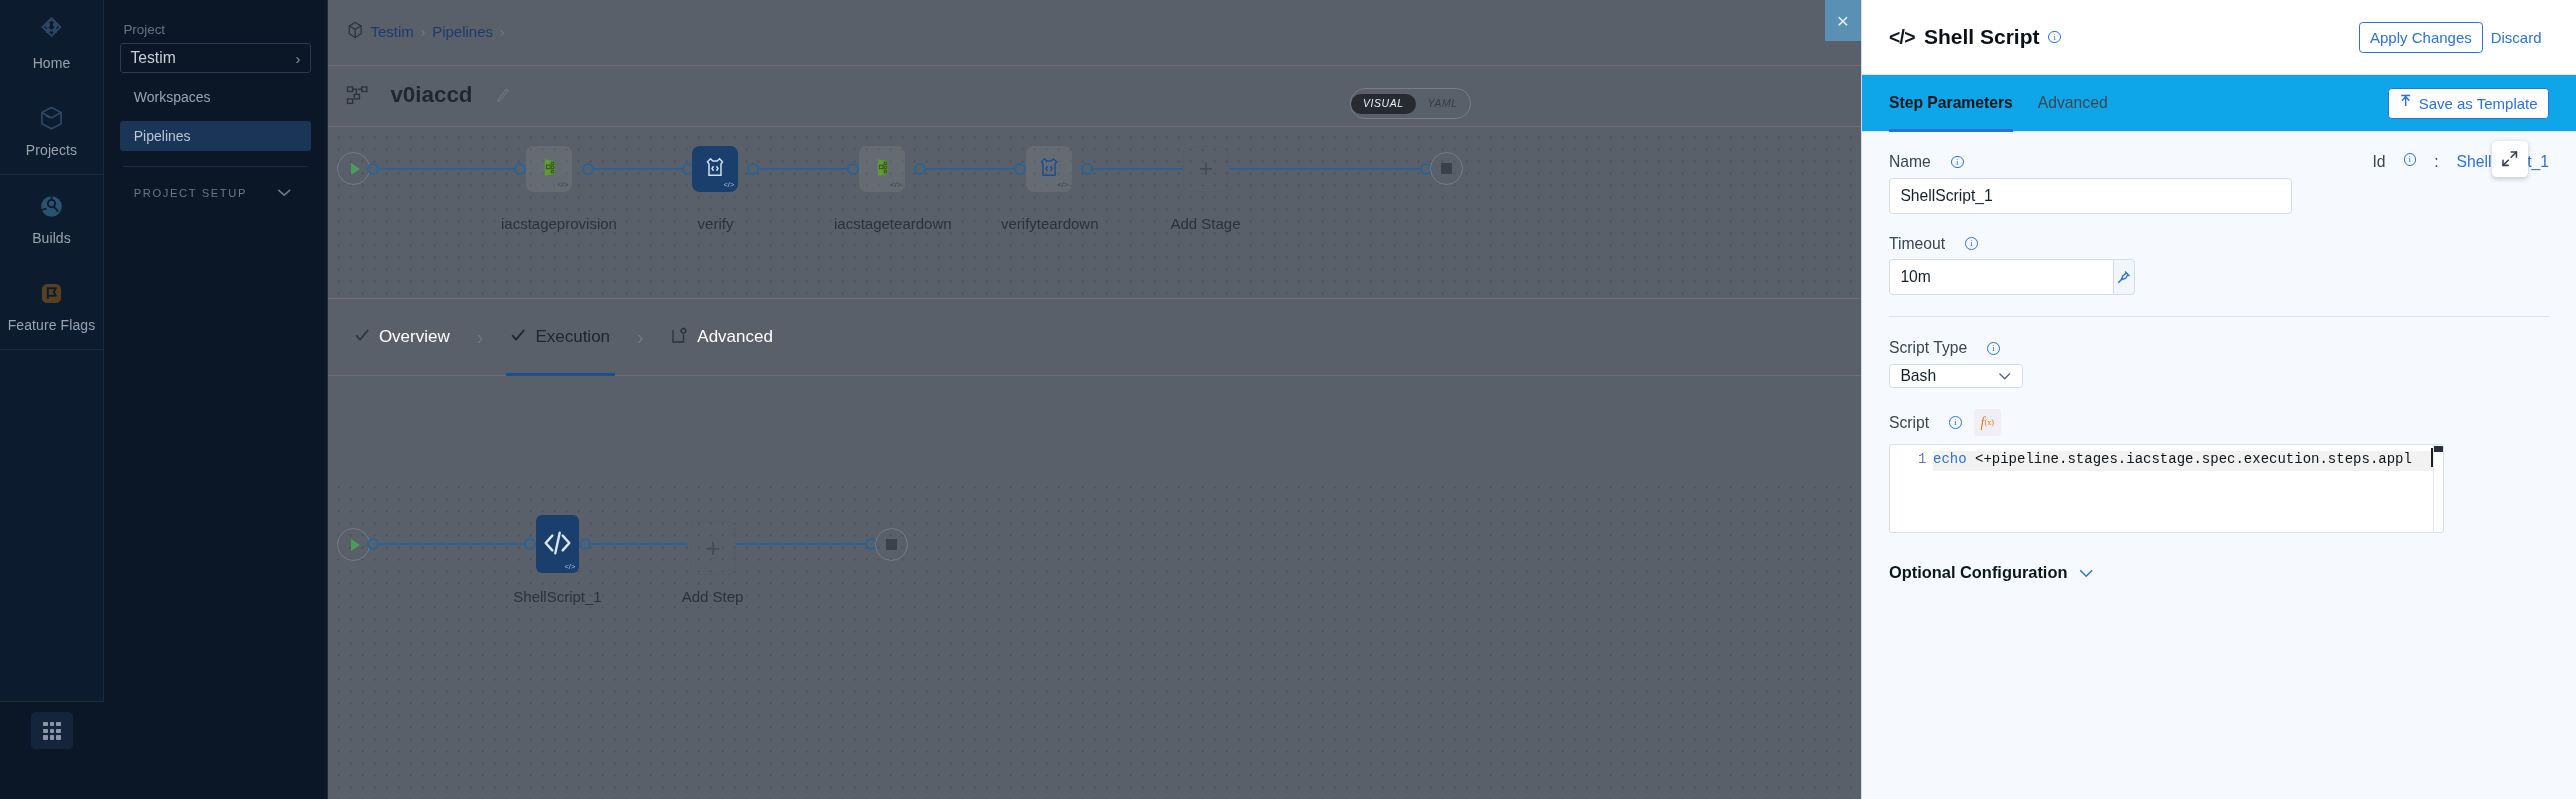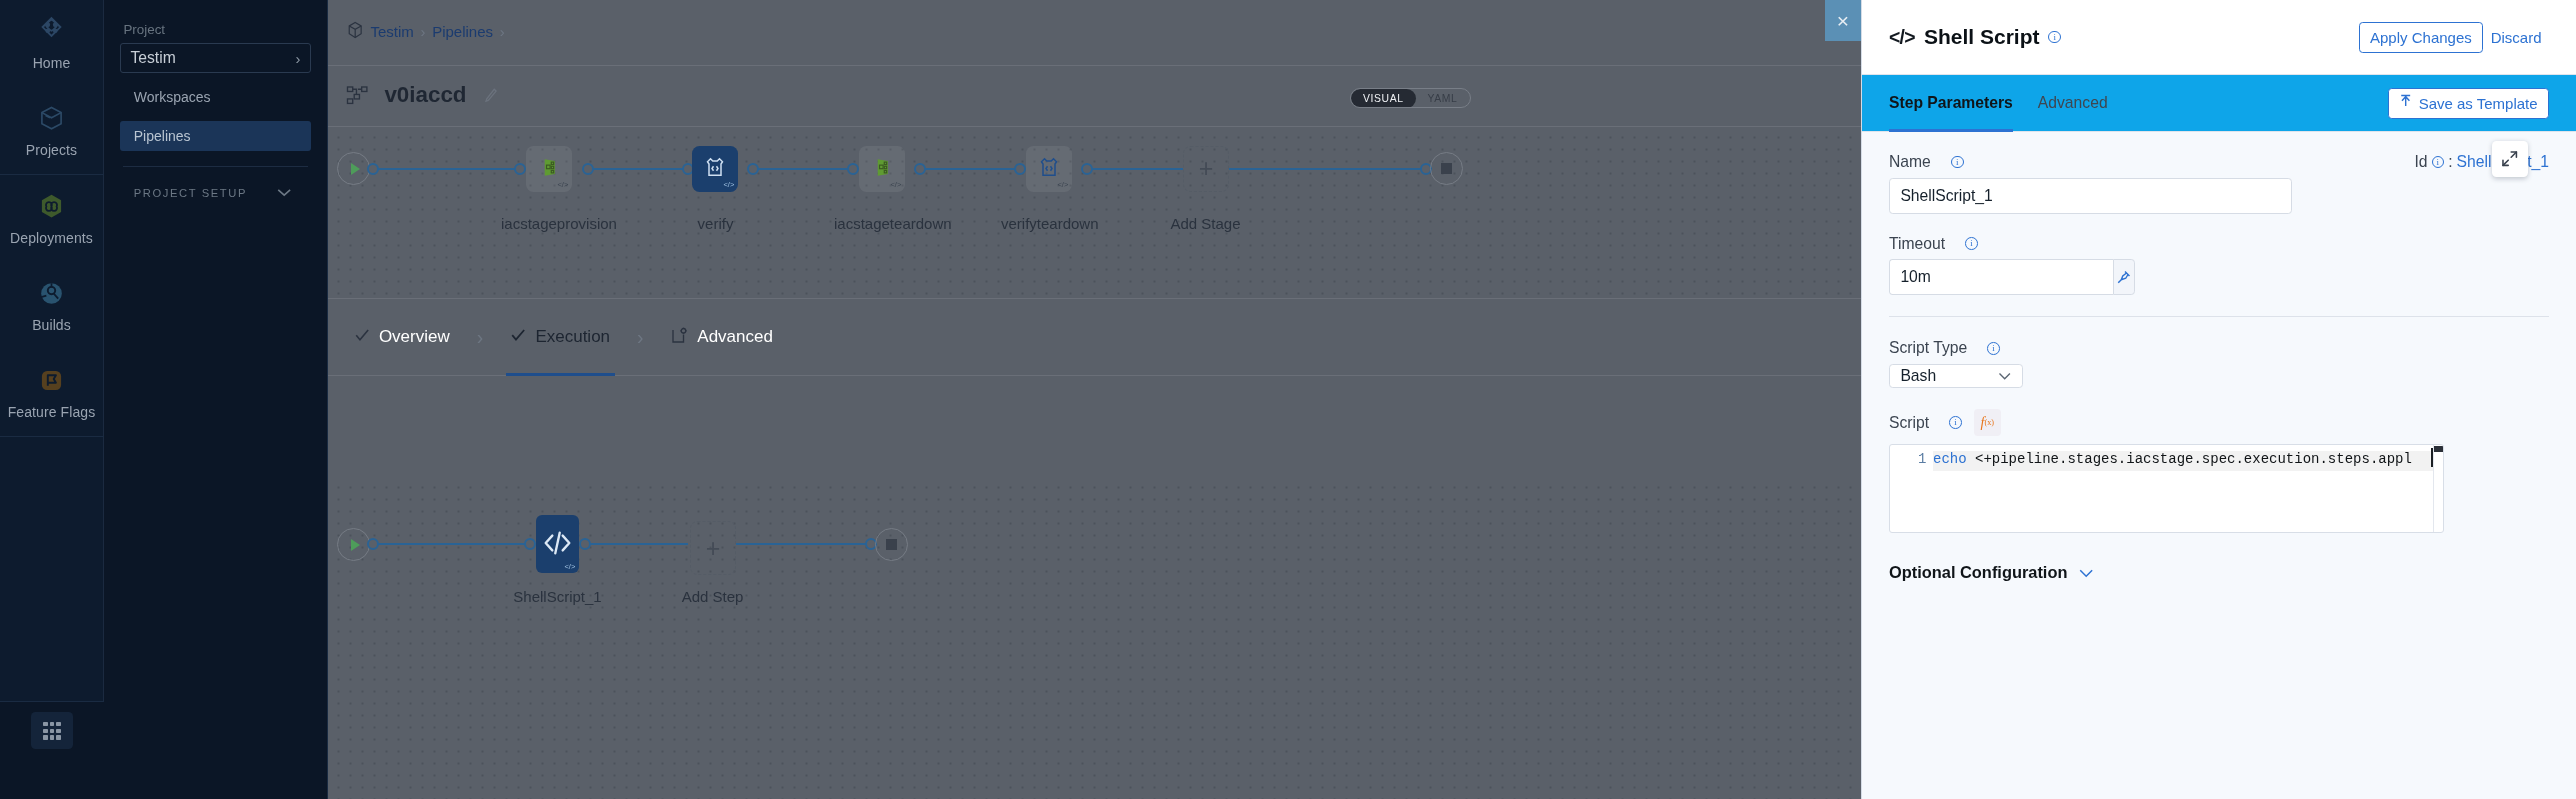--- a/index.html
+++ b/index.html
@@ -90,29 +90,30 @@
   }
   #close-panel-btn {
     position:absolute; right: 715px; top: 0; width: 36px; height: 41px;
     background:#5b90b5; color:#e8eef3; display:flex; align-items:center; justify-content:center;
     font-size: 21px; cursor:pointer; font-weight: 300;
   }
   #studio-subbar {
     position:relative; height: 61px; border-bottom: 0.7px solid #6a6f78;
   }
   #pipeline-title {
-    position:absolute; left:18px; top: 16.4px; display:flex; align-items:center; gap:16px;
+    position:absolute; left:18px; top: 16.4px; display:flex; align-items:center; gap:22px;
   }
   #pipeline-title .pname { font-size: 22.4px; font-weight: bold; color:#1f2733; }
   #pipeline-title .pipeico svg { display:block; }
   #pipeline-title .pencil svg { display:block; }
   #view-toggle {
     position:absolute; left: 1022px; top: 22.4px;
-    display:flex; align-items:center; border:0.7px solid #787e87; border-radius: 15px; height: 20px;
+    display:flex; align-items:center; border:0.7px solid #787e87; border-radius: 15px; height: 31px;
     overflow:hidden;
+    font-style:italic;
   }
   #view-toggle .seg {
     font-size: 10.4px; letter-spacing: 0.6px; padding: 0 12px; height: 19.4px;
     display:flex; align-items:center; cursor:pointer; color:#373d47;
   }
   #view-toggle .seg.on { background:#252a33; color:#f0f2f5; border-radius:15px; }
 
   
   .dotcanvas {
     background-image: radial-gradient(#4c525b 0.9px, transparent 0.9px);
@@ -215,21 +216,21 @@
     width: 12.7px; height:12.7px; border-radius:50%; border:1.2px solid #2d72d2; color:#2d72d2;
     font-size: 9px; display:inline-flex; align-items:center; justify-content:center;
     font-family:"Liberation Serif", serif; line-height:1;
   }
   .text-input {
     width: 403px; height: 36px; border:0.7px solid #d6dce5; border-radius:3.7px; background:#fff;
     font-size: 15.7px; color:#15202b; padding: 0 10.4px; font-family:"Liberation Sans", sans-serif;
   }
   #id-row {
     position:absolute; right: 27px; top: 21px;
-    display:flex; align-items:center; gap: 4px; font-size: 15.7px; color:#3b4450;
+    display:flex; gap: 18px; font-size: 15.7px; color:#3b4450;
   }
   #id-row .idval { color:#2d72d2; }
   .field-block { margin-bottom: 21px; }
   #timeout-wrap { display:flex; align-items:stretch; width: 246px; }
   #timeout-input {
     flex:1; height: 36px; border:0.7px solid #d6dce5; border-right:none;
     border-radius:3.7px 0 0 3.7px; background:#fff; font-size:15.7px; color:#15202b; padding:0 10.4px;
     font-family:"Liberation Sans", sans-serif;
   }
   #timeout-pin {
@@ -316,29 +317,20 @@
             <path d="M21 6 L34 13 L34 28 L21 35 L8 28 L8 13 Z"></path>
             <path d="M8 13 L21 20 L34 13"></path>
               <path d="M13 17 L19 20"></path>
           </svg>
         </span>
         <span class="lbl">Projects</span>
       </div>
     </div>
 
     <div class="rail-group">
-      <div class="rail-item">
-        <span class="ico">
-          <svg viewBox="0 0 42 42" width="31" height="31">
-            <path d="M21 5 L34 12.5 L34 28.5 L21 36 L8 28.5 L8 12.5 Z" fill="#3e5a2c"></path>
-            <path d="M14 21 a4 4 0 1 1 7 0 a4 4 0 1 0 7 0 a4 4 0 1 0 -7 0 a4 4 0 1 1 -7 0 Z" fill="none" stroke="#0d1b2e" stroke-width="2.4"></path>
-          </svg>
-        </span>
-        <span class="lbl">Deployments</span>
-      </div>
 
       <div class="rail-item">
         <span class="ico">
           <svg viewBox="0 0 42 42" width="31" height="31">
             <circle cx="21" cy="21" r="14" fill="#29536f"></circle>
             <circle cx="21" cy="17" r="5" fill="none" stroke="#0d1b2e" stroke-width="2.6"></circle>
             <path d="M24 21 L30 28" stroke="#0d1b2e" stroke-width="2.6" fill="none"></path>
             <path d="M21 7 L21 13 M7 26 L14 24" stroke="#0d1b2e" stroke-width="2.4"></path>
           </svg>
         </span>

